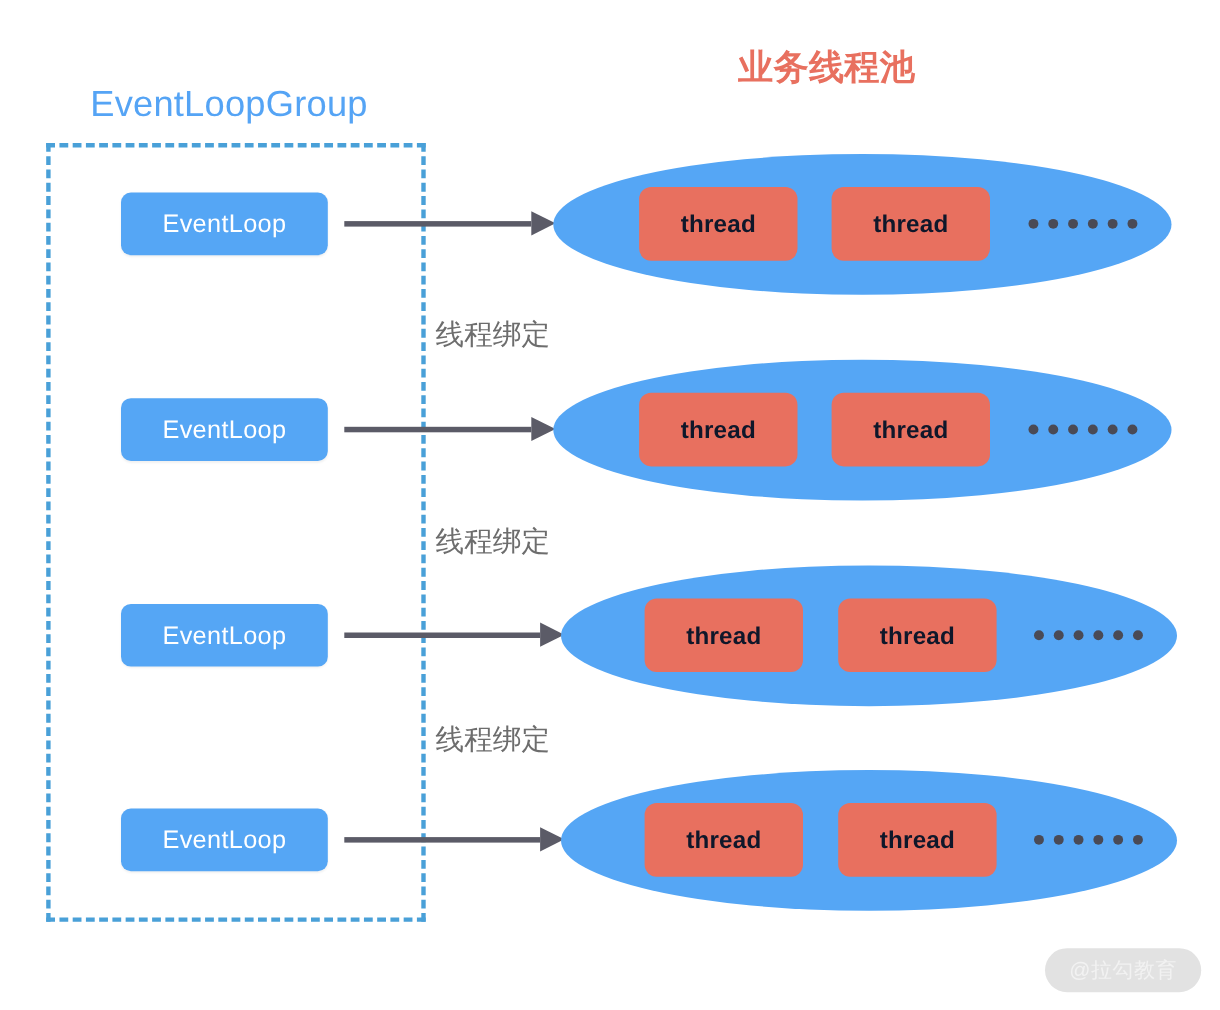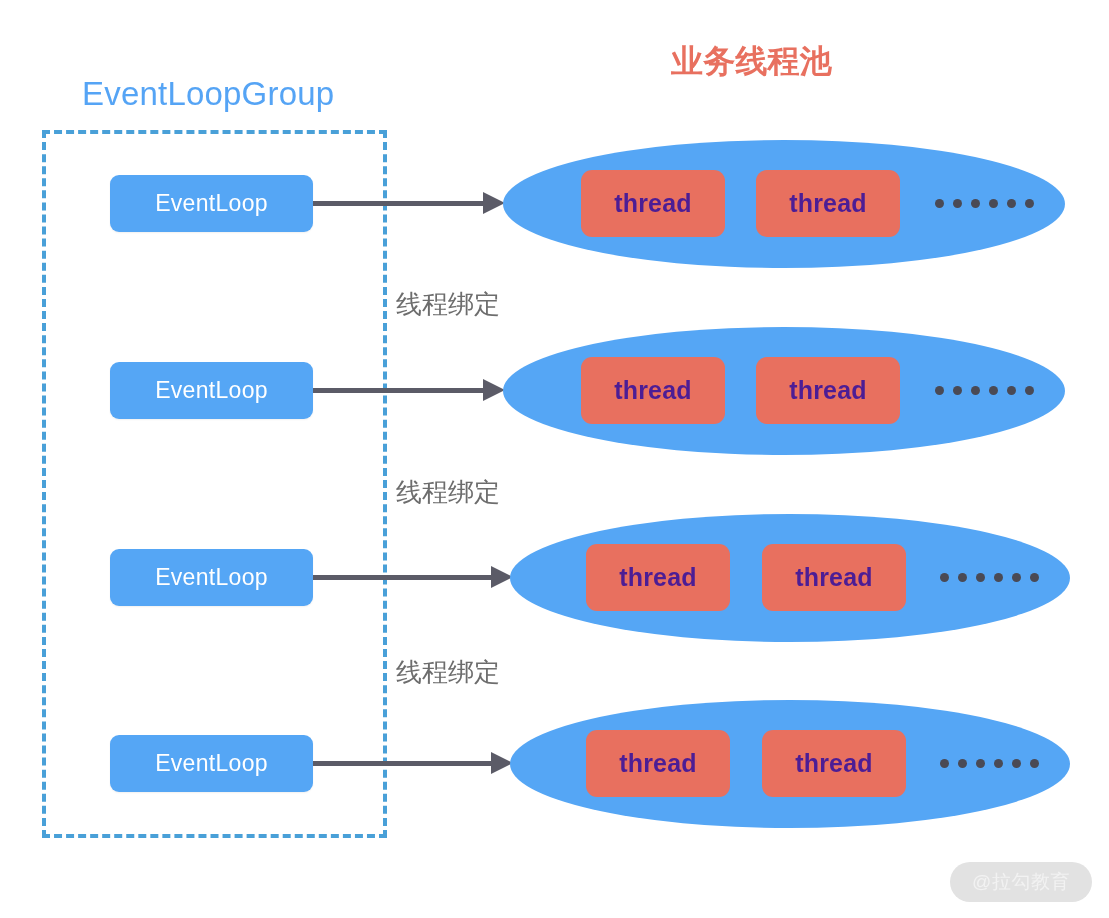--- a/index.html
+++ b/index.html
@@ -48,21 +48,21 @@
     top: 130px;
     width: 345px;
     height: 708px;
     border: 4px dashed #49a0d8;
     box-sizing: border-box;
   }
 
   
   .eventloop-box {
     position: absolute;
-    width: 203px;
+    width: 188px;
     height: 57px;
     background: #55a6f5;
     border-radius: 9px;
     display: flex;
     align-items: center;
     justify-content: center;
     color: #ffffff;
     font-size: 23px;
     letter-spacing: 0.3px;
     box-shadow: 0 1px 2px rgba(0,0,0,0.06);
@@ -111,22 +111,22 @@
   }
   .thread-box {
     position: absolute;
     width: 144px;
     height: 67px;
     background: #e8705f;
     border-radius: 11px;
     display: flex;
     align-items: center;
     justify-content: center;
-    color: #4c1d95;
-    font-size: 25px;
+    color: #0f172a;
+    font-size: 22px;
     font-weight: 700;
     letter-spacing: 0.2px;
   }
   .dots {
     position: absolute;
     display: flex;
     gap: 9px;
     align-items: center;
   }
   .dots span {

